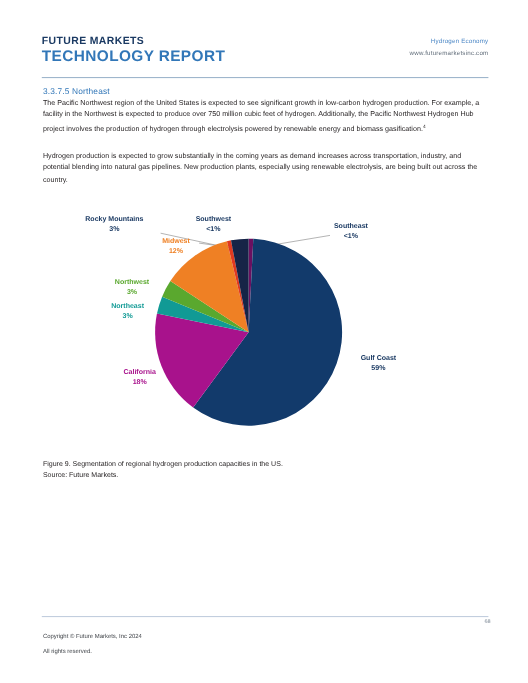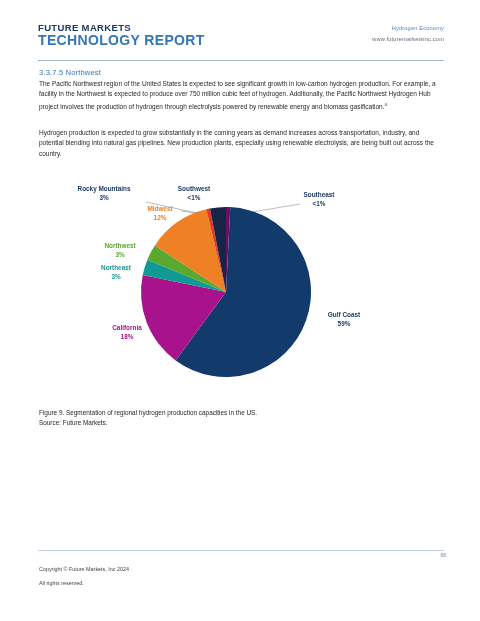--- a/index.html
+++ b/index.html
@@ -10,21 +10,21 @@
   body {
     width: 480px;
     height: 621px;
     position: relative;
     font-family: "Liberation Sans", sans-serif;
     color: #231f20;
     overflow: hidden;
   }
   .page {
     position: absolute;
-    left: 0; top: 2px;
+    left: 0; top: 12px;
     width: 480px;
     height: 438px;
     background: #ffffff;
   }
 
   
   .header {
     position: absolute;
     left: 38px;
     top: 20px;
@@ -156,21 +156,21 @@
   <div class="header">
     <div class="brand-line1">FUTURE MARKETS</div>
     <div class="brand-line2">TECHNOLOGY REPORT</div>
     <div class="header-right">
       <div class="hdr-topic">Hydrogen Economy</div>
       <div class="hdr-url">www.futuremarketsinc.com</div>
     </div>
   </div>
   <div class="header-rule"></div>
 
-  <div class="section-title">3.3.7.5 Northwest</div>
+  <div class="section-title">3.3.7.5 Northeast</div>
 
   <div class="para para1"><span>The Pacific Northwest region of the United States is expected to see significant growth in low-carbon hydrogen production. For example, a facility in the Northwest is expected to produce over 750 million cubic feet of hydrogen. Additionally, the Pacific Northwest Hydrogen Hub project involves the production of hydrogen through electrolysis powered by renewable energy and biomass gasification.</span><span class="fn">4</span></div>
 
   <div class="para para2">Hydrogen production is expected to grow substantially in the coming years as demand increases across transportation, industry, and potential blending into natural gas pipelines. New production plants, especially using renewable electrolysis, are being built out across the country.</div>
 
   <div class="chart-area">
     <svg class="chart-svg" width="406" height="218" viewBox="0 0 406 218">
 
       <g stroke="#8d8d8d" stroke-width="0.6" fill="none">
         <path d="M 108 24 L 182 40"></path>

